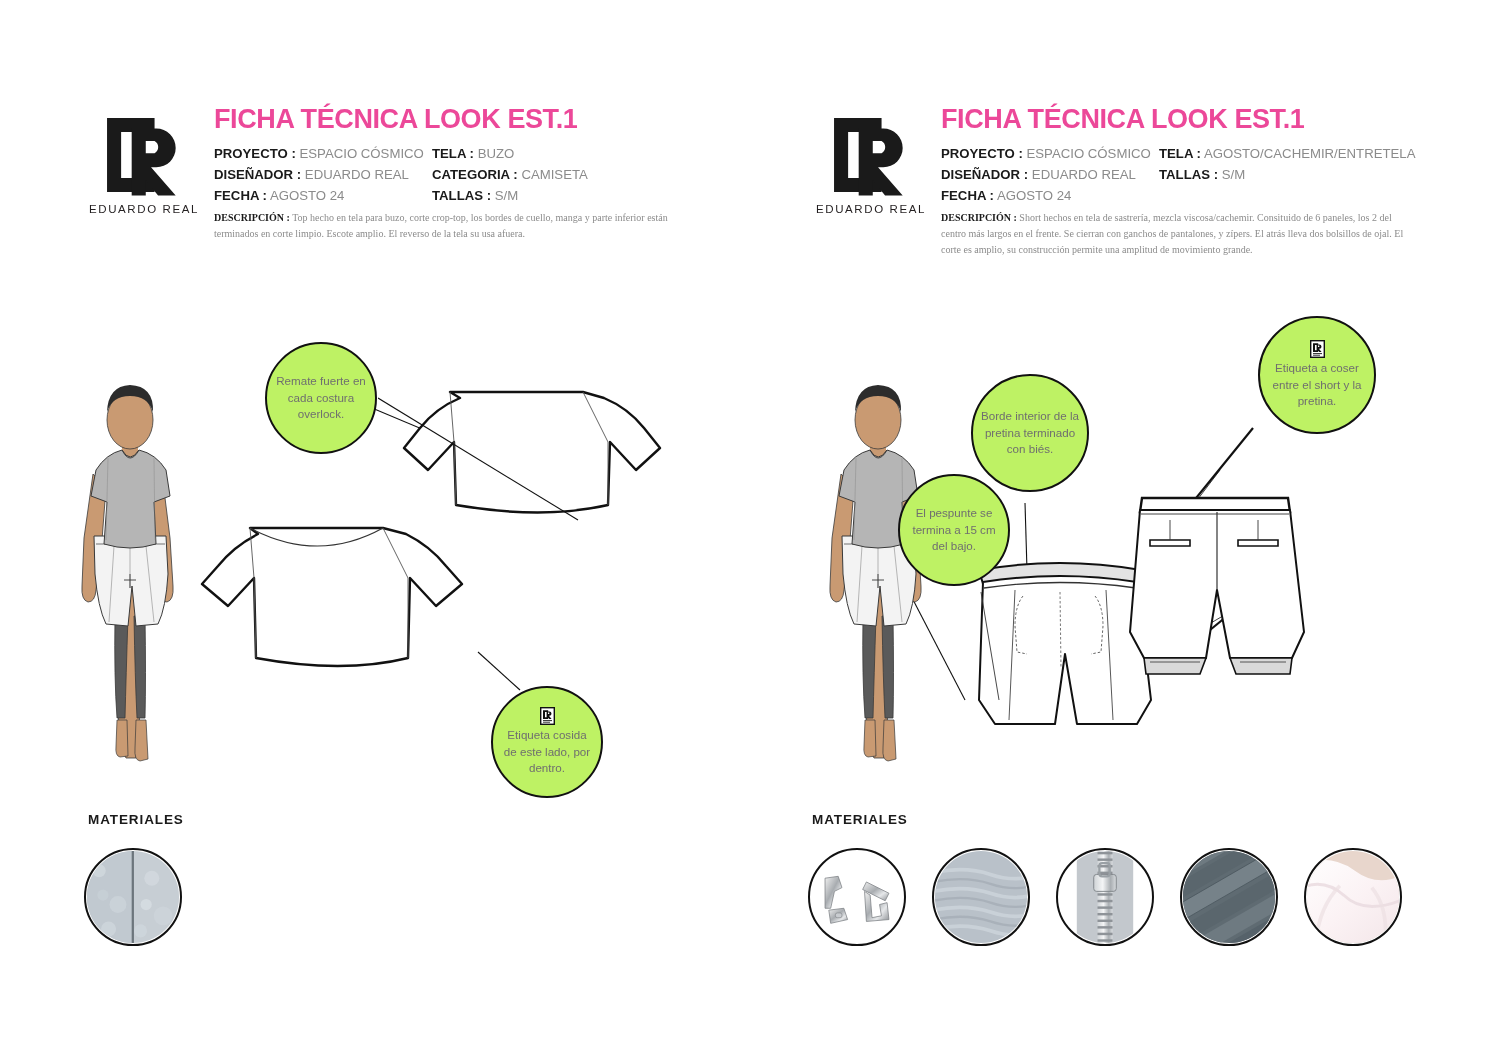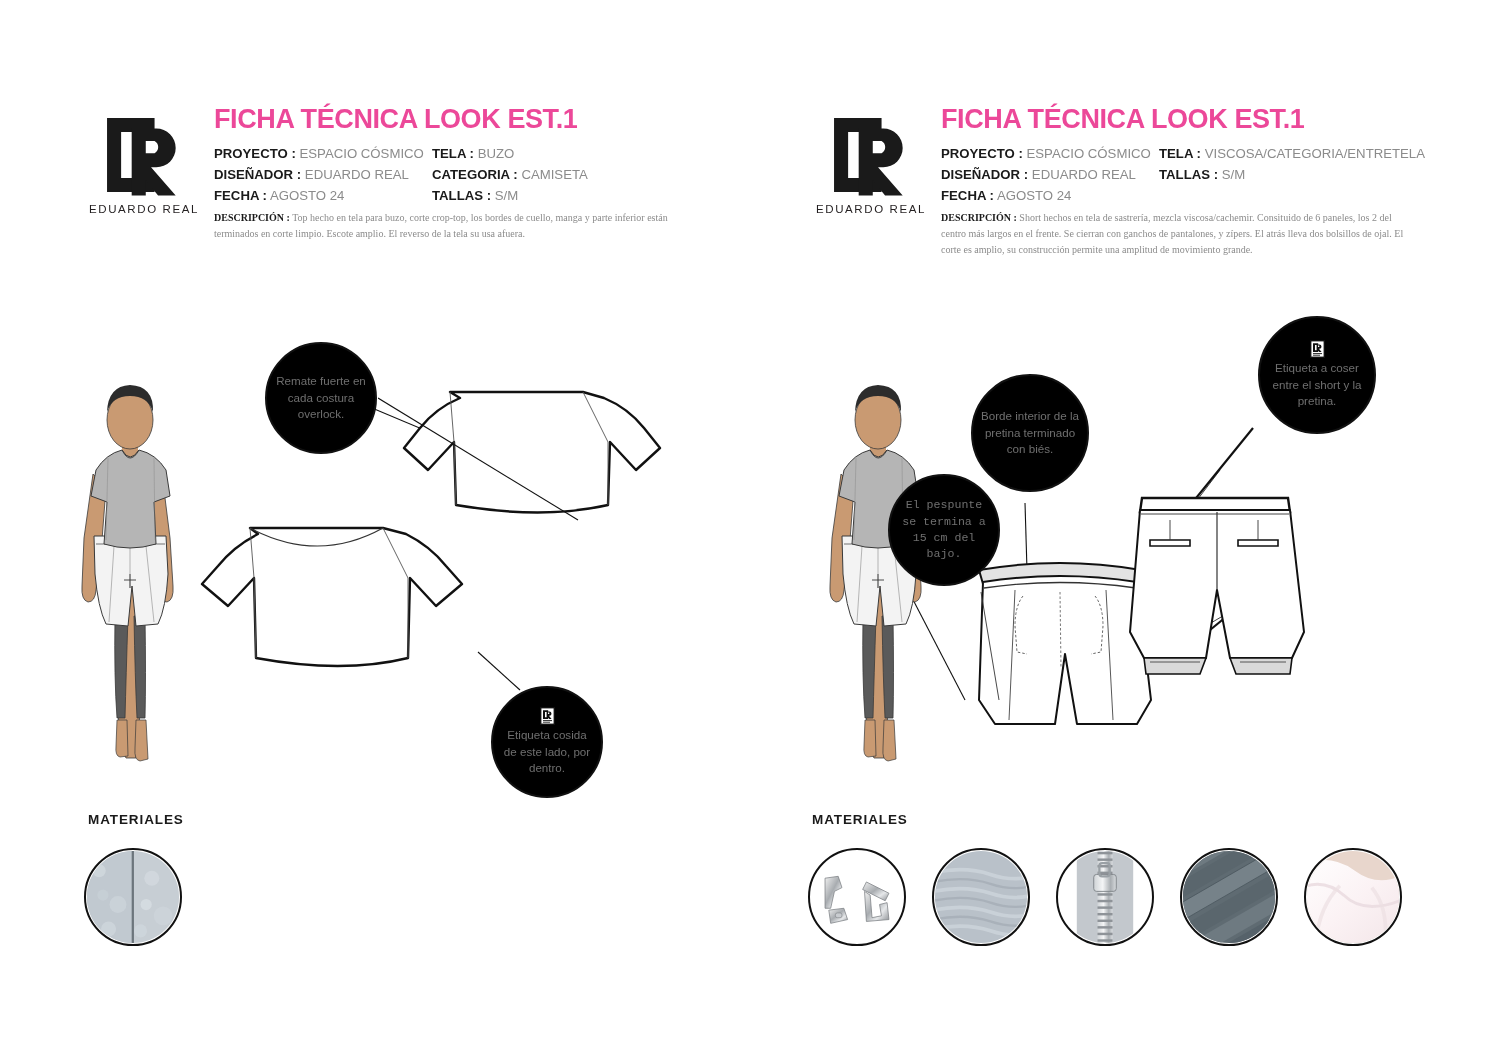--- a/index.html
+++ b/index.html
@@ -83,21 +83,21 @@
     max-width: 470px;
     font-family: Liberation Serif, serif;
   }
   .desc .v { color: #8b8b8b; }
 
   
   .bubble {
     position: absolute;
     border: 2.2px solid #111;
     border-radius: 50%;
-    background: #000000;
+    background: #bef264;
     display: flex;
     flex-direction: column;
     align-items: center;
     justify-content: center;
     text-align: center;
     color: #6f6f6f;
     font-size: 11.6px;
     line-height: 1.42;
     padding: 6px 8px;
     box-sizing: border-box;
@@ -308,21 +308,21 @@
               <span class="v">EDUARDO REAL</span>
             </div>
             <div class="meta-row">
               <span class="k">FECHA :</span>
               <span class="v">AGOSTO 24</span>
             </div>
           </div>
           <div class="meta-col-b">
             <div class="meta-row">
               <span class="k">TELA :</span>
-              <span class="v">VISCOSA/CATEGORIA/ENTRETELA</span>
+              <span class="v">AGOSTO/CACHEMIR/ENTRETELA</span>
             </div>
             <div class="meta-row">
               <span class="k">TALLAS :</span>
               <span class="v">S/M</span>
             </div>
           </div>
         </div>
         <div class="desc">
           <span class="k">DESCRIPCIÓN :</span>
           <span class="v">Short hechos en tela de sastrería, mezcla viscosa/cachemir. Consituido de 6 paneles, los 2 del centro más largos en el frente. Se cierran con ganchos de pantalones, y zípers. El atrás lleva dos bolsillos de ojal. El corte es amplio, su construcción permite una amplitud de movimiento grande.</span>
@@ -385,21 +385,21 @@
       <path d="M97 30 L97 108" fill="none" stroke="#333" stroke-width="1.2"></path>
       <path d="M30 58 L70 58 L70 64 L30 64 Z" fill="#ffffff" stroke="#111" stroke-width="1.6"></path>
       <path d="M118 58 L158 58 L158 64 L118 64 Z" fill="#ffffff" stroke="#111" stroke-width="1.6"></path>
       <path d="M50 38 L50 58" fill="none" stroke="#333" stroke-width="0.9"></path>
       <path d="M138 38 L138 58" fill="none" stroke="#333" stroke-width="0.9"></path>
       <path d="M24 176 L26 192 L80 192 L86 176 Z" fill="#d9d9d9" stroke="#111" stroke-width="1.6"></path>
       <path d="M110 176 L116 192 L170 192 L172 176 Z" fill="#d9d9d9" stroke="#111" stroke-width="1.6"></path>
       <path d="M30 180 L80 180 M120 180 L166 180" fill="none" stroke="#333" stroke-width="0.8"></path>
     </svg>
 
-    <div class="bubble" style="left:138px; top:474px; width:112px; height:112px;font-family:Liberation Mono, monospace;">
+    <div class="bubble" style="left:148px; top:474px; width:112px; height:112px;">
       <span class="btxt">El pespunte se termina a 15 cm del bajo.</span>
     </div>
 
     <div class="bubble" style="left:221px; top:374px; width:118px; height:118px;">
       <span class="btxt">Borde interior de la pretina terminado  con biés.</span>
     </div>
 
     <div class="bubble" style="left:508px; top:316px; width:118px; height:118px;">
       <svg class="tag-ico" viewBox="0 0 15 18">
         <rect x="0.7" y="0.7" width="13.6" height="16.6" fill="#fff" stroke="#111" stroke-width="1.4"></rect>

